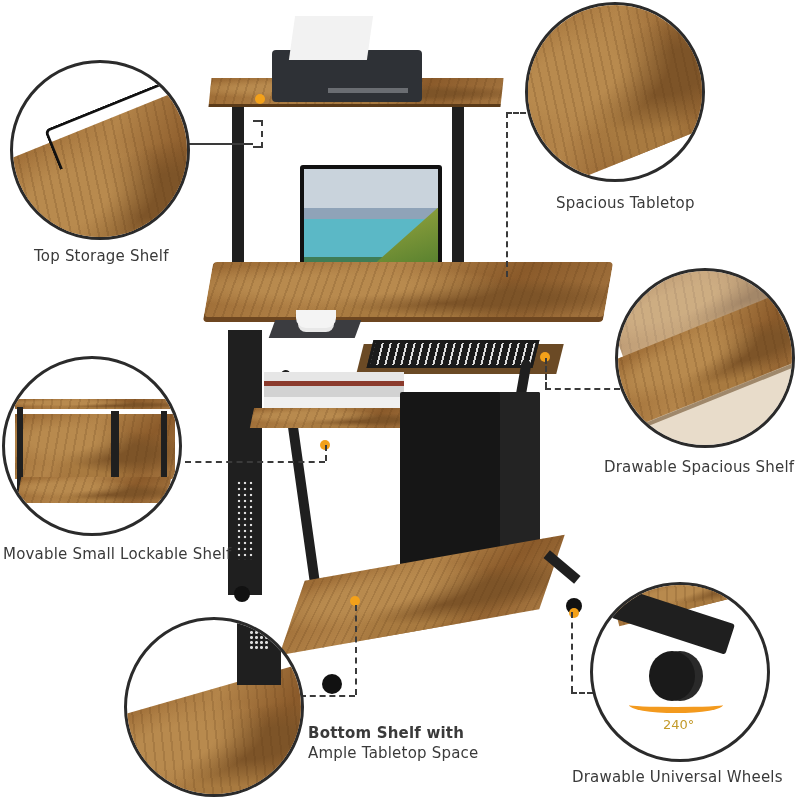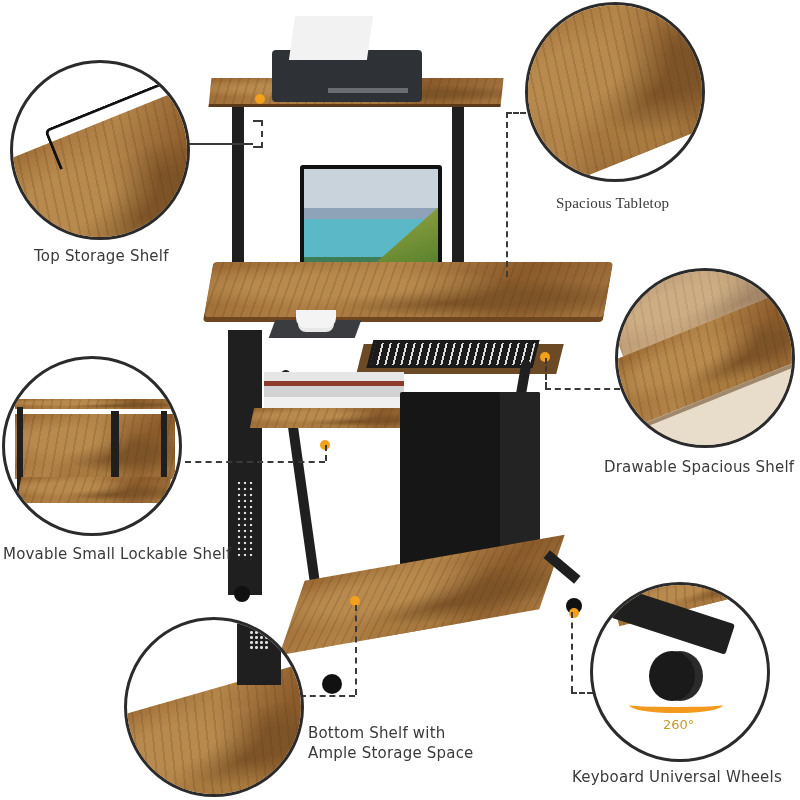--- a/index.html
+++ b/index.html
@@ -94,21 +94,21 @@
 
 <div class="circle" style="left:10px;top:60px;width:180px;height:180px;">
   <div class="wood abs" style="left:-10px;top:60px;width:220px;height:150px;transform:rotate(-22deg);"></div>
   <div class="abs" style="left:34px;top:40px;width:130px;height:40px;border:3px solid #111;border-bottom:none;border-radius:6px 6px 0 0;transform:rotate(-22deg);"></div>
 </div>
 <div class="label" style="left:34px;top:245px;text-align:right;">Top Storage Shelf</div>
 
 <div class="circle" style="left:525px;top:2px;width:180px;height:180px;">
   <div class="wood abs" style="left:-20px;top:-10px;width:230px;height:160px;transform:rotate(-22deg);"></div>
 </div>
-<div class="label" style="left:556px;top:192px;font-family:Liberation Serif, serif;">Spacious Tabletop</div>
+<div class="label" style="left:556px;top:192px;">Spacious Tabletop</div>
 
 <div class="circle" style="left:615px;top:268px;width:180px;height:180px;">
   <div class="wood abs" style="left:-10px;top:-10px;width:220px;height:70px;transform:rotate(-20deg);opacity:.7;"></div>
   <div class="wood abs" style="left:0px;top:50px;width:200px;height:70px;transform:rotate(-22deg);border-bottom:4px solid #4a2e12;"></div>
   <div class="abs" style="left:30px;top:120px;width:160px;height:50px;background:#d9c4a6;transform:rotate(-22deg);opacity:.6;"></div>
 </div>
 <div class="label" style="left:604px;top:456px;">Drawable Spacious Shelf</div>
 
 <div class="circle" style="left:2px;top:356px;width:180px;height:180px;">
   <div class="wood abs" style="left:10px;top:40px;width:160px;height:10px;"></div>
@@ -118,23 +118,23 @@
   <div class="abs metal" style="left:156px;top:52px;width:6px;height:90px;"></div>
   <div class="wood abs" style="left:14px;top:118px;width:150px;height:26px;transform:skewX(-10deg);"></div>
 </div>
 <div class="label" style="left:3px;top:543px;">Movable Small Lockable Shelf</div>
 
 <div class="circle" style="left:124px;top:617px;width:180px;height:180px;">
   <div class="wood abs" style="left:-20px;top:70px;width:220px;height:110px;transform:rotate(-16deg);"></div>
   <div class="abs metal" style="left:110px;top:-5px;width:44px;height:70px;"></div>
   <div class="abs" style="left:122px;top:10px;width:20px;height:20px;background:radial-gradient(circle,#ddd 1.3px,transparent 1.6px) 0 0/5px 5px;"></div>
 </div>
-<div class="label" style="left:308px;top:722px;">Bottom Shelf with</div>
-<div class="label" style="left:308px;top:742px;">Ample Storage Space</div>
+<div class="label" style="left:308px;top:722px;font-weight:bold;">Bottom Shelf with</div>
+<div class="label" style="left:308px;top:742px;">Ample Tabletop Space</div>
 
 <div class="circle" style="left:590px;top:582px;width:180px;height:180px;">
   <div class="wood abs" style="left:20px;top:-10px;width:180px;height:30px;transform:rotate(-14deg);"></div>
   <div class="abs metal" style="left:20px;top:20px;width:120px;height:32px;transform:rotate(18deg);border-radius:3px;"></div>
   <div class="abs" style="left:56px;top:66px;width:46px;height:50px;border-radius:50%;background:#1a1a1a;box-shadow:8px 0 0 #2a2a2a;"></div>
   <div class="abs" style="left:36px;top:112px;width:94px;height:16px;border-bottom:6px solid #f39a1e;border-radius:0 0 50% 50%;box-sizing:border-box;"></div>
-  <div class="abs" style="left:70px;top:132px;color:#c39a2a;font-size:13px;">260°</div>
+  <div class="abs" style="left:70px;top:132px;color:#c39a2a;font-size:13px;">240°</div>
 </div>
-<div class="label" style="left:572px;top:766px;">Keyboard Universal Wheels</div>
+<div class="label" style="left:572px;top:766px;">Drawable Universal Wheels</div>
 
 </body></html>

